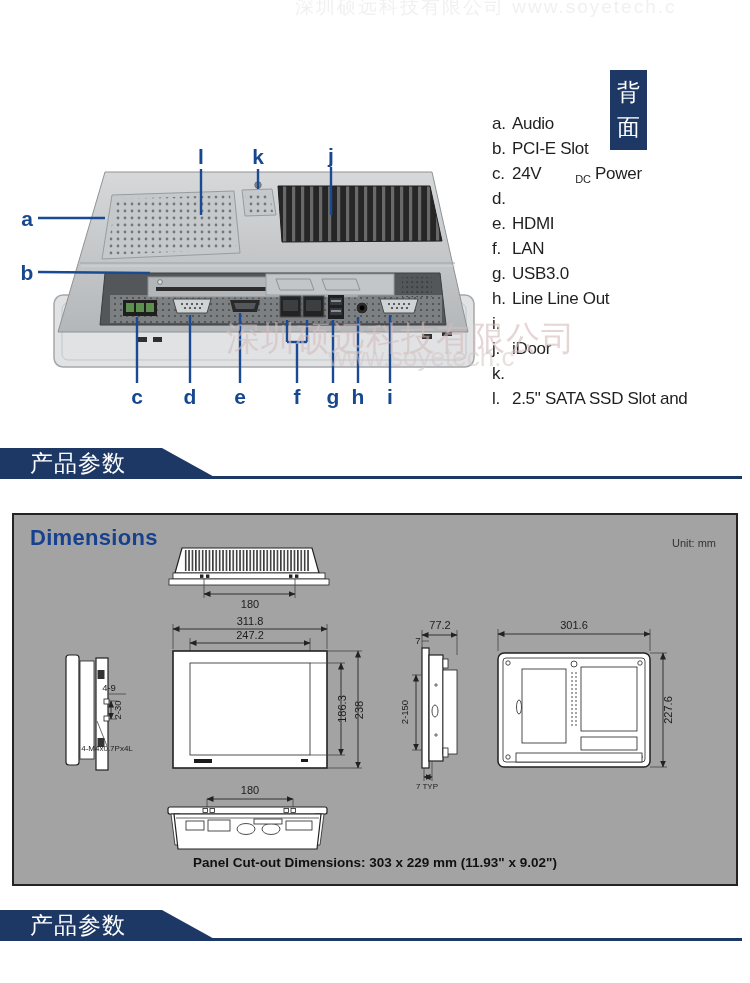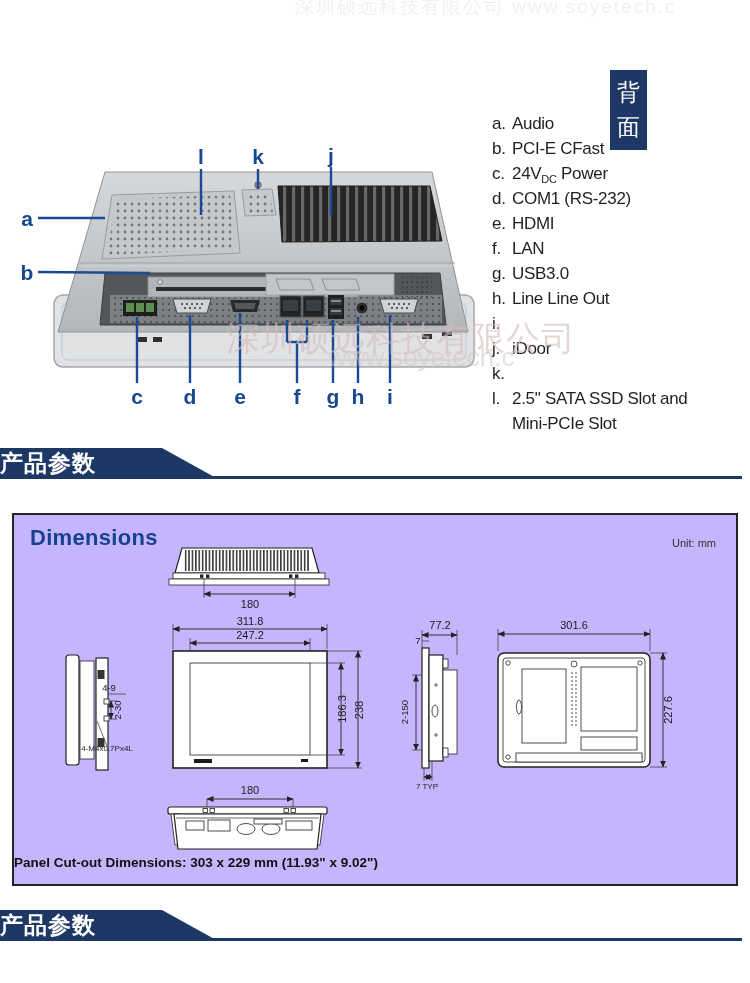--- a/index.html
+++ b/index.html
@@ -22,37 +22,37 @@
   .wm-url{position:absolute;left:328px;top:342px;font-size:26px;
     color:rgba(214,196,196,0.55);white-space:nowrap;z-index:5;pointer-events:none;}
   
   .back-badge{position:absolute;left:610px;top:70px;width:37px;height:80px;background:#1e3866;
     color:#fff;display:flex;flex-direction:column;align-items:center;justify-content:space-between;
     padding:7px 0;box-sizing:border-box;font-size:23px;z-index:4;}
   
   .legend{position:absolute;left:492px;top:111px;width:256px;z-index:4;color:#1f1f1f;}
   .legend-row{display:flex;height:25px;line-height:25px;font-size:17px;letter-spacing:-0.3px;}
   .legend-letter{width:20px;flex:0 0 20px;}
-  .legend-text sub{font-size:11px;}
+  .legend-text sub{font-size:11px;margin-left:34px;}
   
   .banner{position:absolute;left:0;width:240px;height:31px;background:#1e3866;z-index:3;
     -webkit-clip-path:polygon(0 0,162px 0,218px 100%,0 100%);
     clip-path:polygon(0 0,162px 0,218px 100%,0 100%);}
-  .banner .banner-label{color:#ffffff;font-size:23px;font-weight:bold;line-height:31px;
-    letter-spacing:1px;}
+  .banner .banner-label{color:#ffffff;font-size:23px;font-weight:normal;line-height:31px;
+    padding-left:30px;letter-spacing:1px;}
   .banner-rule{position:absolute;left:150px;right:8px;height:3px;background:#1e3866;z-index:2;}
   #banner-params{top:448px;} #rule-params{top:476px;}
   #banner-config{top:910px;} #rule-config{top:938px;}
   
   .dims-panel{position:absolute;left:12px;top:513px;width:722px;height:369px;
-    border:2px solid #232323;background:#c4b5fd;z-index:1;}
+    border:2px solid #232323;background:#a3a3a3;z-index:1;}
   .dims-title{position:absolute;left:16px;top:10px;font-size:22px;font-weight:bold;
     color:#16418f;letter-spacing:0.3px;}
   .dims-unit{position:absolute;right:20px;top:22px;font-size:11px;color:#333;}
-  .dims-cutout{position:absolute;left:0;width:100%;top:340px;
+  .dims-cutout{position:absolute;left:0;width:100%;top:340px;text-align:center;
     font-size:13.5px;font-weight:bold;color:#111;}
   .dims-panel svg{position:absolute;left:0;top:0;}
   
   .o{fill:#fff;stroke:#222;stroke-width:1.2;}
   .o2{fill:#fff;stroke:#222;stroke-width:0.8;}
   .ext{stroke:#444;stroke-width:0.8;fill:none;}
   .dim{stroke:#333;stroke-width:1;fill:none;marker-start:url(#as);marker-end:url(#ae);}
   .dt{font-family:"Liberation Sans",sans-serif;font-size:11px;fill:#1c1c1c;text-anchor:middle;}
   .dts{font-size:9.5px;}
   .dtxs{font-size:8px;}
@@ -217,29 +217,28 @@
   <span>面</span>
 </div>
 
 <div class="legend">
     <div class="legend-row">
       <span class="legend-letter">a.</span>
       <span class="legend-text">Audio</span>
     </div>
     <div class="legend-row">
       <span class="legend-letter">b.</span>
-      <span class="legend-text">PCI-E CFast</span>
+      <span class="legend-text">PCI-E Slot</span>
     </div>
     <div class="legend-row">
       <span class="legend-letter">c.</span>
       <span class="legend-text">24V<sub>DC</sub> Power</span>
     </div>
     <div class="legend-row">
       <span class="legend-letter">d.</span>
-      <span class="legend-text">COM1 (RS-232)</span>
     </div>
     <div class="legend-row">
       <span class="legend-letter">e.</span>
       <span class="legend-text">HDMI</span>
     </div>
     <div class="legend-row">
       <span class="legend-letter">f.</span>
       <span class="legend-text">LAN</span>
     </div>
     <div class="legend-row">
@@ -256,24 +255,20 @@
     <div class="legend-row">
       <span class="legend-letter">j.</span>
       <span class="legend-text">iDoor</span>
     </div>
     <div class="legend-row">
       <span class="legend-letter">k.</span>
     </div>
     <div class="legend-row">
       <span class="legend-letter">l.</span>
       <span class="legend-text">2.5" SATA SSD Slot and</span>
-    </div>
-    <div class="legend-row">
-      <span class="legend-letter"></span>
-      <span class="legend-text">Mini-PCIe Slot</span>
     </div>
   </div>
 
 <div class="banner-rule" id="rule-params"></div>
 <div class="banner" id="banner-params">
   <div class="banner-label">产品参数</div>
 </div>
 
 <div class="dims-panel">
   <div class="dims-title">Dimensions</div>

